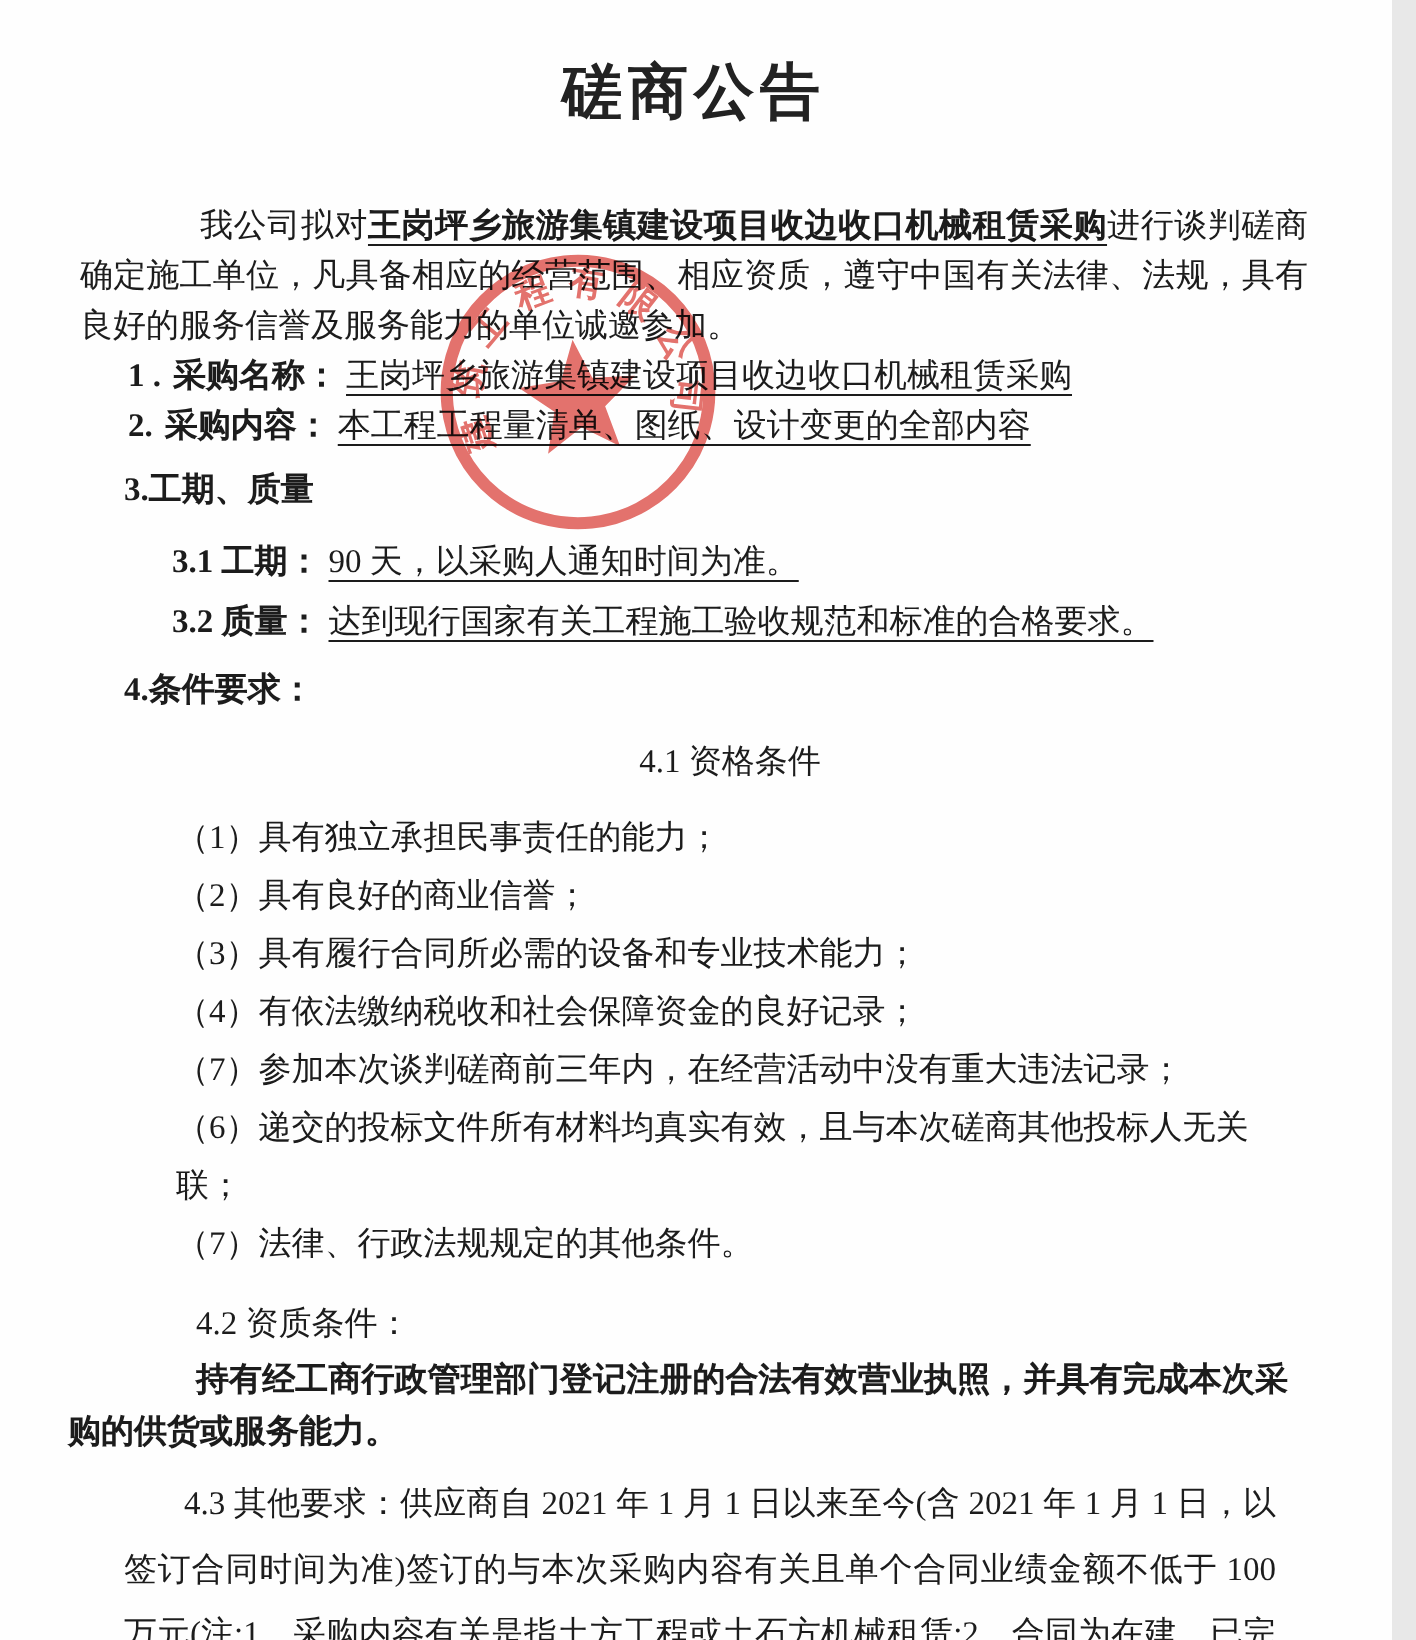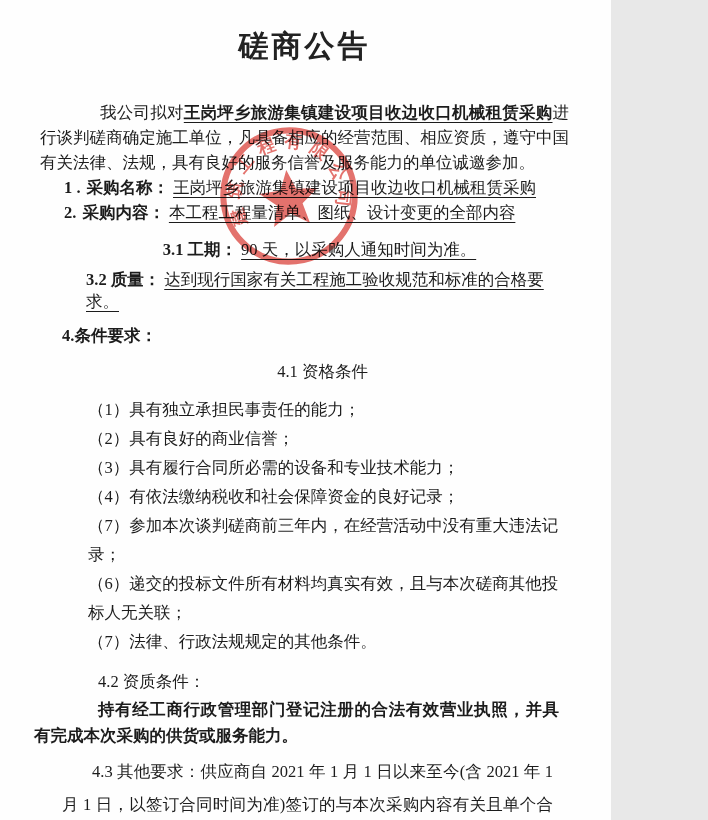--- a/index.html
+++ b/index.html
@@ -1,37 +1,37 @@
 <!DOCTYPE html>
 <html><head>
 <meta charset="utf-8">
 <style>
   html,body{margin:0;padding:0;background:#e8e8e8;}
   .page{
-    width:611px;height:820px;box-sizing:border-box;
+    width:696px;height:820px;box-sizing:border-box;
     background:#fefefe;
     position:relative;overflow:hidden;
     padding:26px 42px 0 40px;
     font-family:"Liberation Serif","DejaVu Serif",serif;
     color:#1c1c1c;
     font-size:16.5px;
   }
   .title{
     text-align:center;font-size:30px;font-weight:bold;
     letter-spacing:3px;margin:0;color:#222;
   }
   .b{font-weight:bold;}
   .u{text-decoration:underline;text-underline-offset:4px;text-decoration-thickness:1px;}
   .tail{padding-right:16px;}
   .intro{margin:33px 0 0 0;line-height:25px;text-indent:60px;text-align:justify;}
   .items{margin:0 0 0 24px;line-height:25px;}
   .items .no{font-weight:bold;margin-right:6px;}
   .items .lbl{font-weight:bold;margin-right:4px;}
   .s3h{margin:9px 0 0 22px;font-weight:bold;}
-  .sub1{margin:14px 0 0 46px;text-align:center;}
+  .sub1{margin:14px 0 0 46px;}
   .sub2{margin:8px 0 0 46px;}
   .sub1 .lbl,.sub2 .lbl{font-weight:bold;margin-right:4px;}
   .s4h{margin:12px 0 0 22px;font-weight:bold;}
   .s41{margin:14px 0 0 36px;text-align:center;}
   .quals{margin:12px 0 0 48px;line-height:29px;}
   .s42{margin:15px 0 1px 58px;}
   .p42{margin:4px 10px 0 -6px;text-indent:64px;font-weight:bold;line-height:26px;text-align:justify;}
   .p43{margin:7px 16px 0 22px;text-indent:30px;line-height:32.5px;text-align:justify;}
   .stamp{
     position:absolute;left:214px;top:121px;width:150px;height:150px;
@@ -47,20 +47,21 @@
 
   <h1 class="title">磋商公告</h1>
 
   <p class="intro"><span>我公司拟对</span><span class="b u">王岗坪乡旅游集镇建设项目收边收口机械租赁采购</span><span>进行谈判磋商确定施工单位，凡具备相应的经营范围、相应资质，遵守中国有关法律、法规，具有良好的服务信誉及服务能力的单位诚邀参加。</span></p>
 
   <div class="items">
     <div><span class="no">1 .</span><span class="lbl">采购名称：</span><span class="u">王岗坪乡旅游集镇建设项目收边收口机械租赁采购</span></div>
     <div><span class="no">2.</span><span class="lbl">采购内容：</span><span class="u">本工程工程量清单、图纸、设计变更的全部内容</span></div>
   </div>
 
+  <div class="s3h">3.工期、质量</div>
 
   <div class="sub1"><span class="lbl">3.1 工期：</span><span class="u tail">90 天，以采购人通知时间为准。</span></div>
 
   <div class="sub2"><span class="lbl">3.2 质量：</span><span class="u tail">达到现行国家有关工程施工验收规范和标准的合格要求。</span></div>
 
   <div class="s4h">4.条件要求：</div>
 
   <div class="s41">4.1 资格条件</div>
 
   <div class="quals">

